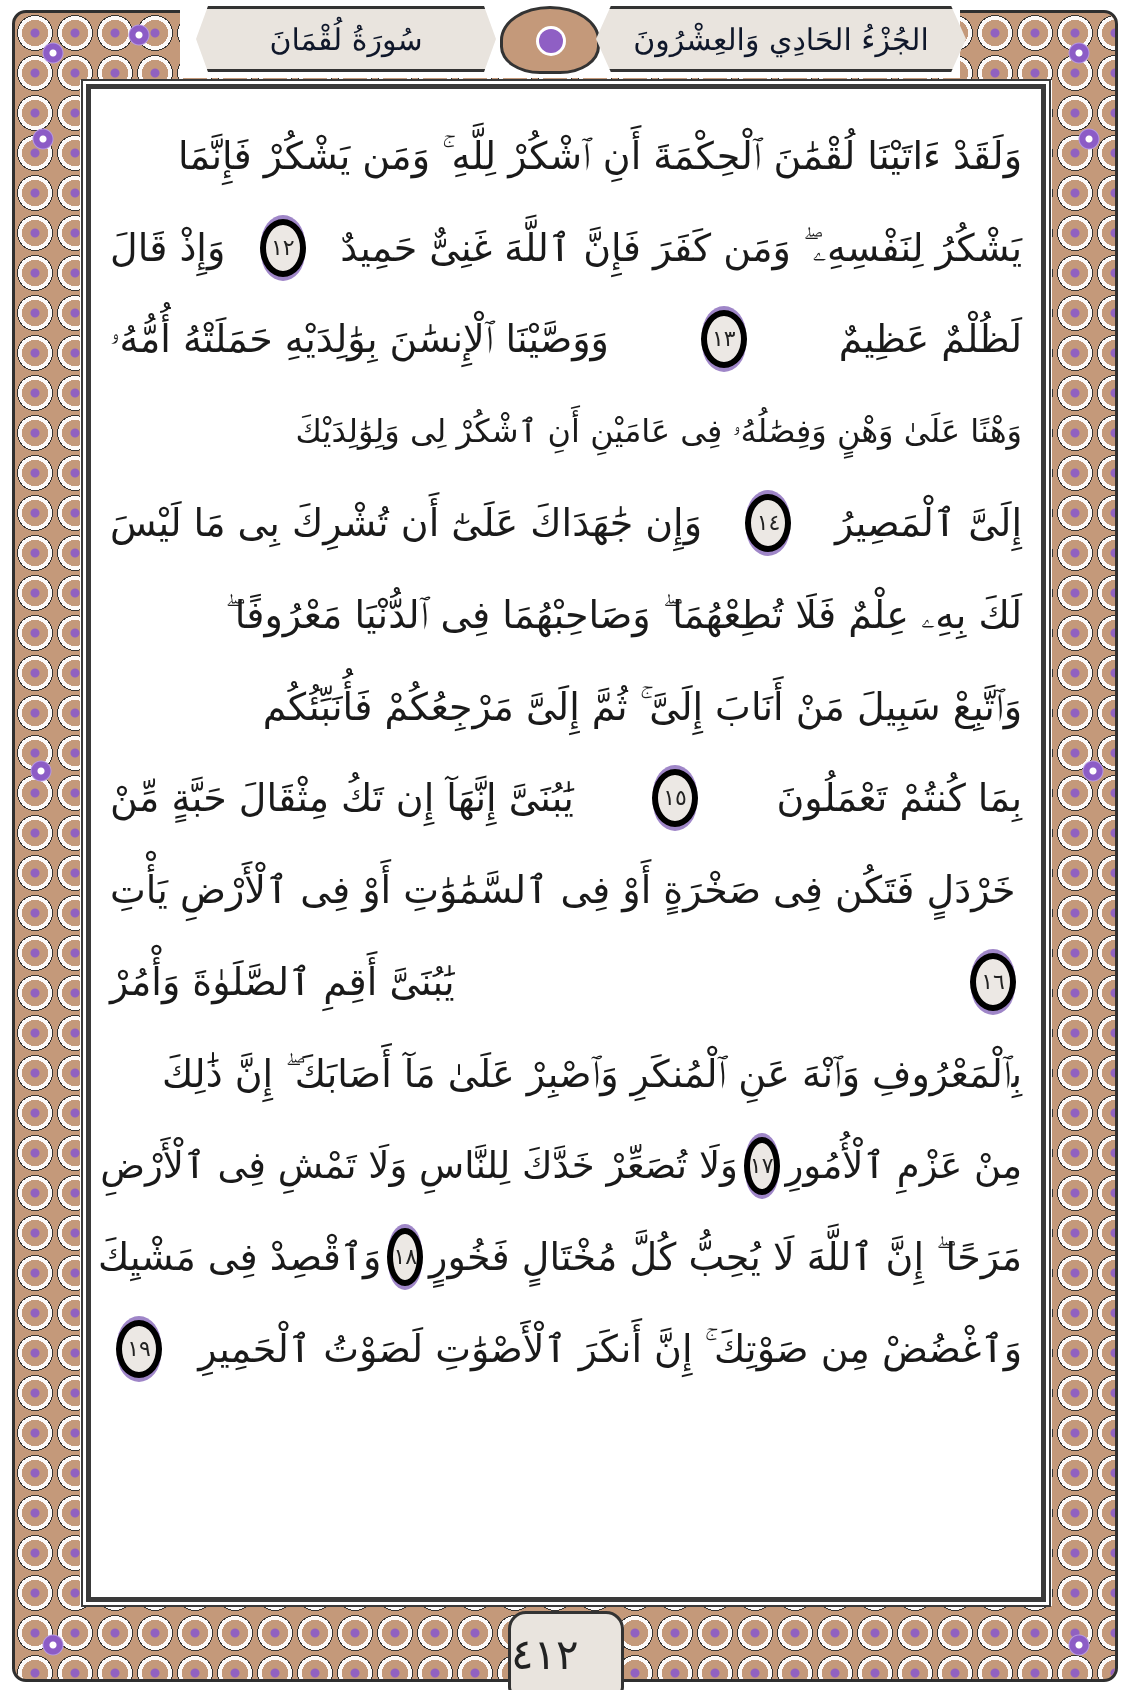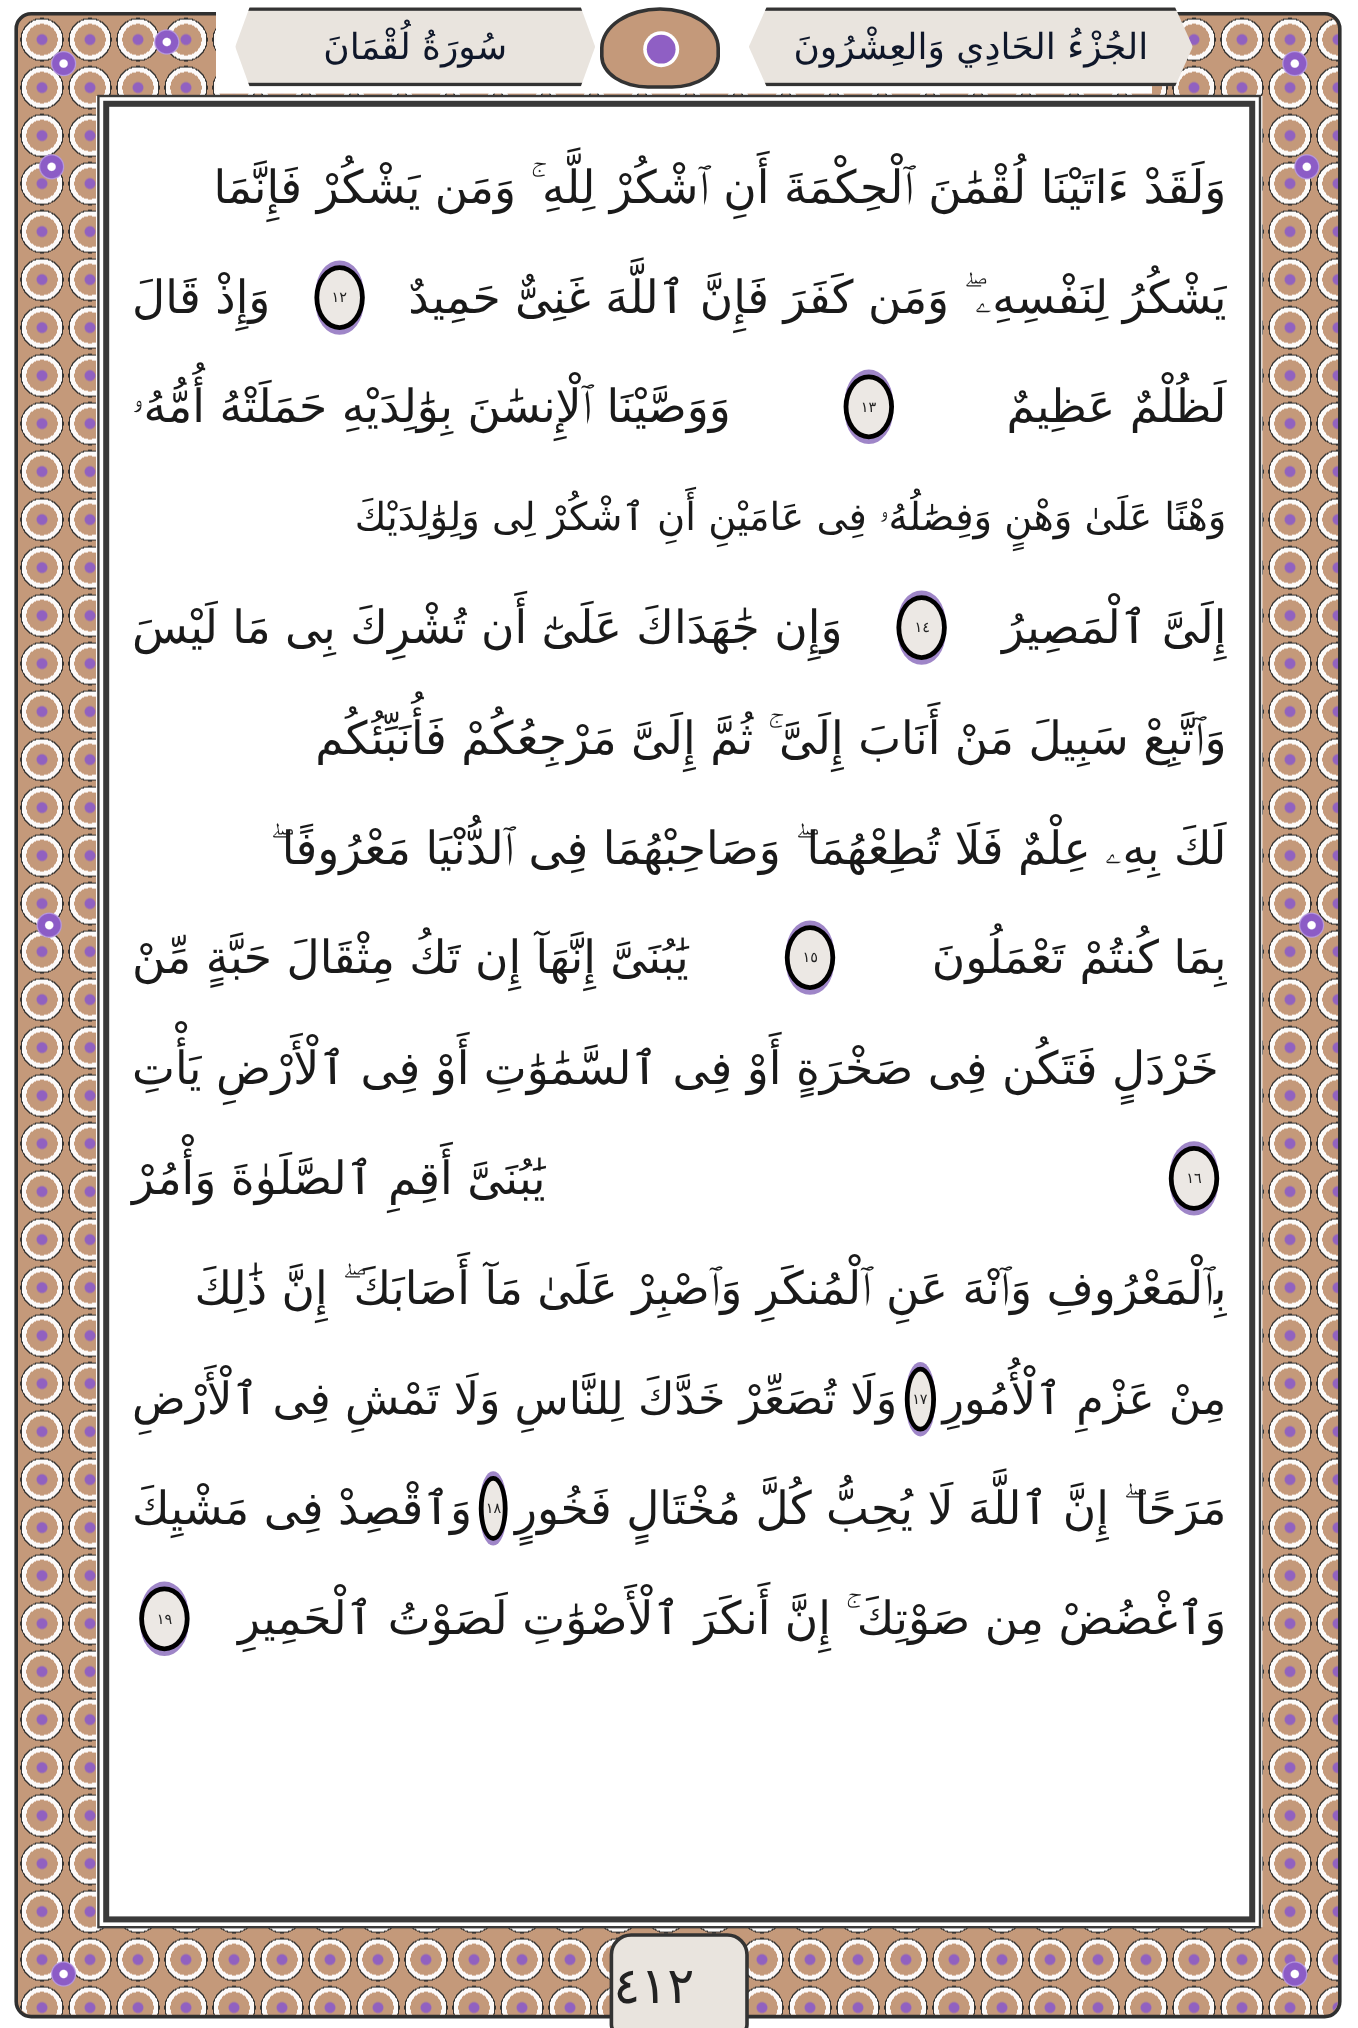--- a/index.html
+++ b/index.html
@@ -47,21 +47,21 @@
     background: #e9e4de;
     border-top: 3px solid #333; border-bottom: 3px solid #333;
     box-sizing: border-box;
     display: flex; align-items: center; justify-content: center;
     direction: rtl;
     font-family: "DejaVu Serif", serif;
     font-size: 30px; color: #0f172a;
     clip-path: polygon(4% 0, 96% 0, 100% 50%, 96% 100%, 4% 100%, 0 50%);
   }
   .cartouche-left { left: 196px; width: 300px; }
-  .cartouche-right { left: 624px; width: 370px; }
+  .cartouche-right { left: 596px; width: 370px; }
   .header-ornament {
     position: absolute; left: 500px; top: 6px; width: 100px; height: 68px;
     background: #c4997a; border-radius: 50% 50% 40% 40%;
     border: 3px solid #333; box-sizing: border-box;
   }
   .header-ornament::after {
     content: ""; position: absolute; left: 36px; top: 20px; width: 24px; height: 24px;
     border-radius: 50%; background: #8f5fc4; box-shadow: 0 0 0 3px #fff;
   }
   
@@ -84,23 +84,23 @@
     font-size: 38px; line-height: 1; white-space: nowrap;
     text-align-last: justify; text-align: justify;
     justify-content: space-between;
   }
   .line .seg { display: inline-block; }
   .ayah-marker {
     display: inline-flex; align-items: center; justify-content: center;
     width: 34px; height: 46px; margin: 0 6px;
     border-radius: 50%;
     background: #ece8e4;
-    border: 4px solid #000000;
+    border: 6px solid #000000;
     box-shadow: 0 -5px 0 -1px #9f86c8, 0 5px 0 -1px #9f86c8;
-    font-size: 12px; color: #222; vertical-align: middle;
+    font-size: 22px; color: #222; vertical-align: middle;
   }
   
   .flower {
     position: absolute; width: 22px; height: 22px; border-radius: 50%;
     background: radial-gradient(circle, #fff 0 3px, #8c5cc6 4px 9px, #b79ae0 10px, transparent 11px);
   }
 </style>
 </head>
 <body>
 
@@ -146,24 +146,24 @@
     </div>
     <div class="line" style="font-size: 32px;">
       <span class="seg">وَهْنًا عَلَىٰ وَهْنٍ وَفِصَٰلُهُۥ فِى عَامَيْنِ أَنِ ٱشْكُرْ لِى وَلِوَٰلِدَيْكَ</span>
     </div>
     <div class="line" style="font-size: 38px;">
       <span class="seg">إِلَىَّ ٱلْمَصِيرُ</span>
       <span class="ayah-marker">١٤</span>
       <span class="seg">وَإِن جَٰهَدَاكَ عَلَىٰٓ أَن تُشْرِكَ بِى مَا لَيْسَ</span>
     </div>
     <div class="line" style="font-size: 38px;">
-      <span class="seg">وَٱتَّبِعْ سَبِيلَ مَنْ أَنَابَ إِلَىَّ ۚ ثُمَّ إِلَىَّ مَرْجِعُكُمْ فَأُنَبِّئُكُم</span>
+      <span class="seg">لَكَ بِهِۦ عِلْمٌ فَلَا تُطِعْهُمَا ۖ وَصَاحِبْهُمَا فِى ٱلدُّنْيَا مَعْرُوفًا ۖ</span>
     </div>
     <div class="line" style="font-size: 38px;">
-      <span class="seg">لَكَ بِهِۦ عِلْمٌ فَلَا تُطِعْهُمَا ۖ وَصَاحِبْهُمَا فِى ٱلدُّنْيَا مَعْرُوفًا ۖ</span>
+      <span class="seg">وَٱتَّبِعْ سَبِيلَ مَنْ أَنَابَ إِلَىَّ ۚ ثُمَّ إِلَىَّ مَرْجِعُكُمْ فَأُنَبِّئُكُم</span>
     </div>
     <div class="line" style="font-size: 38px;">
       <span class="seg">بِمَا كُنتُمْ تَعْمَلُونَ</span>
       <span class="ayah-marker">١٥</span>
       <span class="seg">يَٰبُنَىَّ إِنَّهَآ إِن تَكُ مِثْقَالَ حَبَّةٍ مِّنْ</span>
     </div>
     <div class="line" style="font-size: 38px; justify-content: flex-end;">
       <span class="seg">خَرْدَلٍ فَتَكُن فِى صَخْرَةٍ أَوْ فِى ٱلسَّمَٰوَٰتِ أَوْ فِى ٱلْأَرْضِ يَأْتِ</span>
     </div>
     <div class="line" style="font-size: 38px;">

